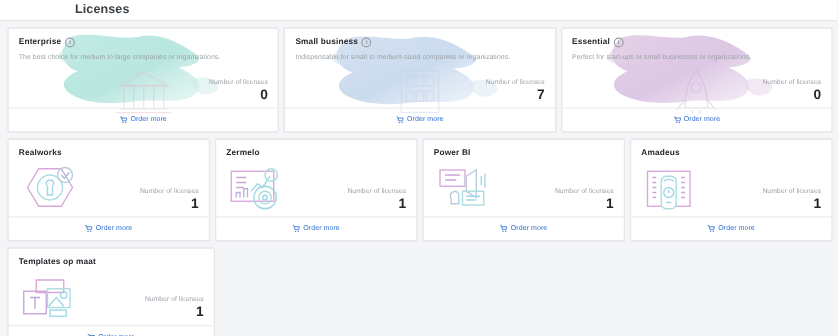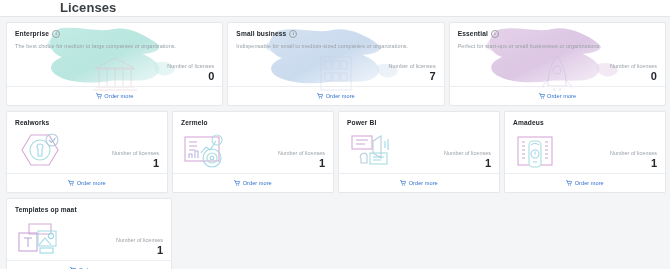--- a/index.html
+++ b/index.html
@@ -25,21 +25,21 @@
   .topnav {
     height: 17px;
     background: #ffffff;
     border-bottom: 1px solid #e4e6ea;
     display: flex;
     align-items: center;
     padding-left: 56px;
     box-sizing: border-box;
   }
   .topnav-tab {
-    font-size: 13px;
+    font-size: 10px;
     font-weight: bold;
     color: #3b4045;
     letter-spacing: .1px;
     padding: 0 4px;
     line-height: 16px;
     border-bottom: 1.5px solid transparent;
   }
 
   
   .board {

